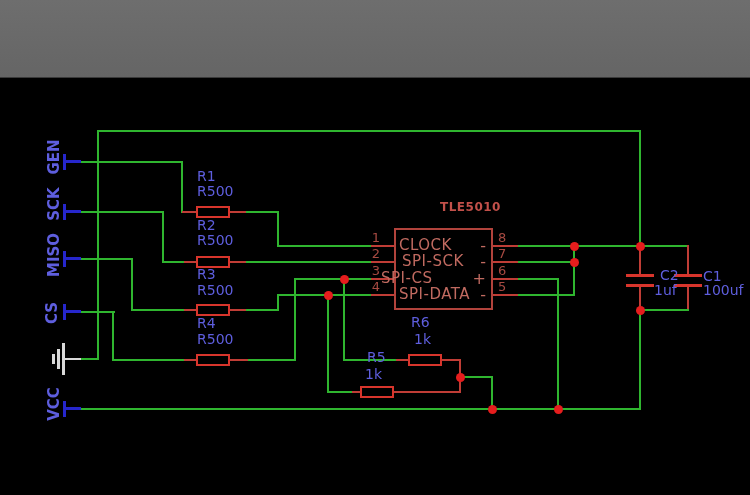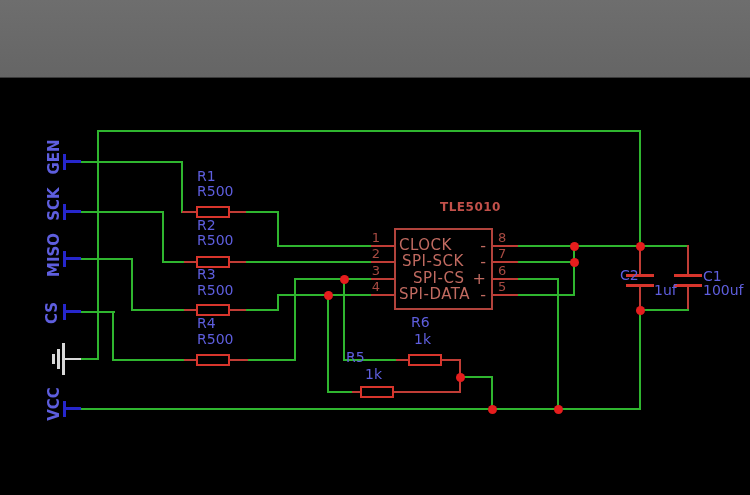--- a/index.html
+++ b/index.html
@@ -100,56 +100,56 @@
   <div class="r" style="left:493px;top:294px;width:25px;height:2px"></div>
 
   <div class="r" style="left:639px;top:245px;width:2px;height:31px"></div>
   <div class="r" style="left:639px;top:287px;width:2px;height:23px"></div>
   <div class="r" style="left:687px;top:245px;width:2px;height:31px"></div>
   <div class="r" style="left:687px;top:287px;width:2px;height:22px"></div>
   <div class="plate" style="left:626px;top:274px;width:28px;height:3px"></div>
   <div class="plate" style="left:626px;top:284px;width:28px;height:3px"></div>
   <div class="plate" style="left:674px;top:274px;width:28px;height:3px"></div>
   <div class="plate" style="left:674px;top:284px;width:28px;height:3px"></div>
-  <div class="lbl" style="left:620px;top:268px">C2</div>
+  <div class="lbl" style="left:660px;top:268px">C2</div>
   <div class="lbl" style="left:654px;top:283px">1uf</div>
   <div class="lbl" style="left:703px;top:269px">C1</div>
   <div class="lbl" style="left:703px;top:283px">100uf</div>
 
   <div class="res" style="left:196px;top:206px"></div>
   <div class="lbl" style="left:197px;top:169px">R1</div>
   <div class="lbl" style="left:197px;top:184px">R500</div>
   <div class="res" style="left:196px;top:256px"></div>
   <div class="lbl" style="left:197px;top:218px">R2</div>
   <div class="lbl" style="left:197px;top:233px">R500</div>
   <div class="res" style="left:196px;top:304px"></div>
   <div class="lbl" style="left:197px;top:267px">R3</div>
   <div class="lbl" style="left:197px;top:283px">R500</div>
   <div class="res" style="left:196px;top:354px"></div>
   <div class="lbl" style="left:197px;top:316px">R4</div>
   <div class="lbl" style="left:197px;top:332px">R500</div>
   <div class="res" style="left:360px;top:386px"></div>
-  <div class="lbl" style="left:346px;top:350px">R5</div>
+  <div class="lbl" style="left:367px;top:350px">R5</div>
   <div class="lbl" style="left:365px;top:367px">1k</div>
   <div class="res" style="left:408px;top:354px"></div>
   <div class="lbl" style="left:411px;top:315px">R6</div>
   <div class="lbl" style="left:414px;top:332px">1k</div>
 
   <div class="ic-box"></div>
   <div class="ic-title" style="left:440px;top:200px">TLE5010</div>
   <div class="pin-num pn-l" style="left:364px;top:231px">1</div>
   <div class="ic-lbl" style="left:399px;top:237px">CLOCK</div>
   <div class="ic-pol" style="left:470px;top:236px">-</div>
   <div class="pin-num" style="left:498px;top:231px">8</div>
   <div class="pin-num pn-l" style="left:364px;top:247px">2</div>
   <div class="ic-lbl" style="left:402px;top:253px">SPI-SCK</div>
   <div class="ic-pol" style="left:470px;top:252px">-</div>
   <div class="pin-num" style="left:498px;top:247px">7</div>
   <div class="pin-num pn-l" style="left:364px;top:264px">3</div>
-  <div class="ic-lbl" style="left:413px;top:270px">SPI-CS</div>
+  <div class="ic-lbl" style="left:381px;top:270px">SPI-CS</div>
   <div class="ic-pol" style="left:470px;top:269px">+</div>
   <div class="pin-num" style="left:498px;top:264px">6</div>
   <div class="pin-num pn-l" style="left:364px;top:280px">4</div>
   <div class="ic-lbl" style="left:399px;top:286px">SPI-DATA</div>
   <div class="ic-pol" style="left:470px;top:285px">-</div>
   <div class="pin-num" style="left:498px;top:280px">5</div>
 
   <div class="tb" style="left:63px;top:154px;width:3px;height:16px"></div>
   <div class="tb" style="left:66px;top:160px;width:15px;height:3px"></div>
   <div class="port-label" style="left:54px;top:157px">GEN</div>

